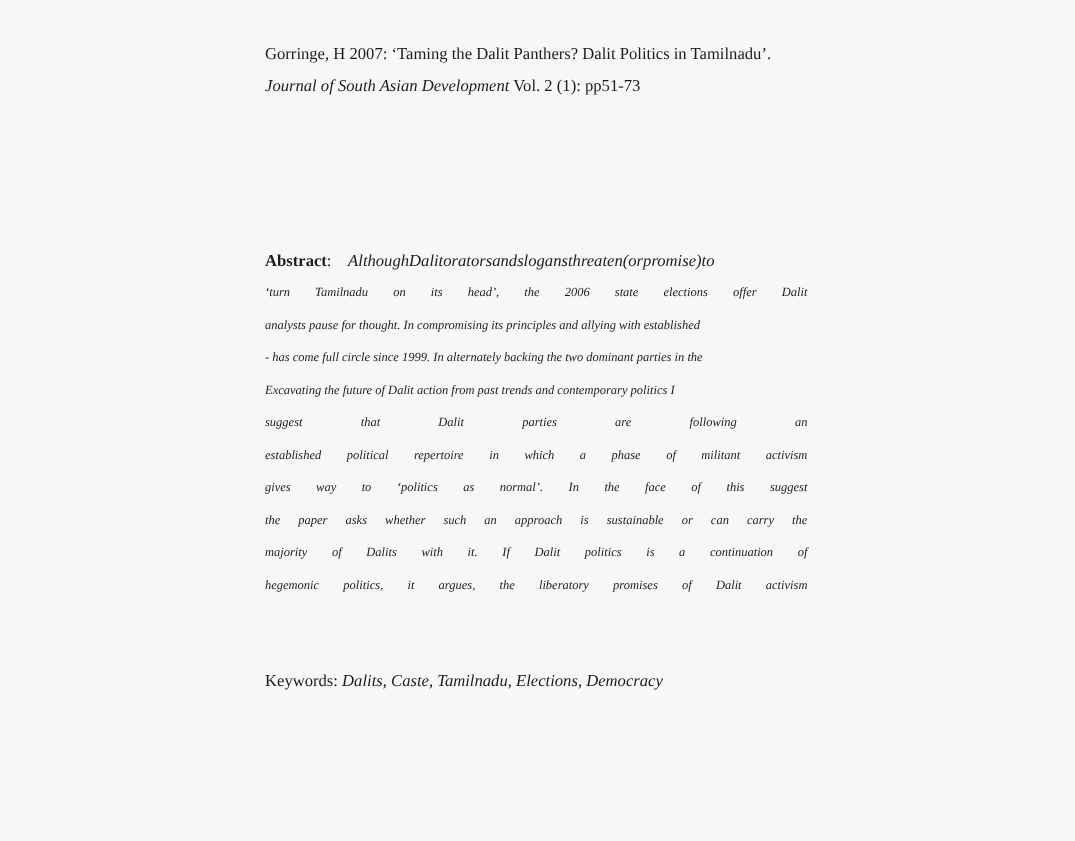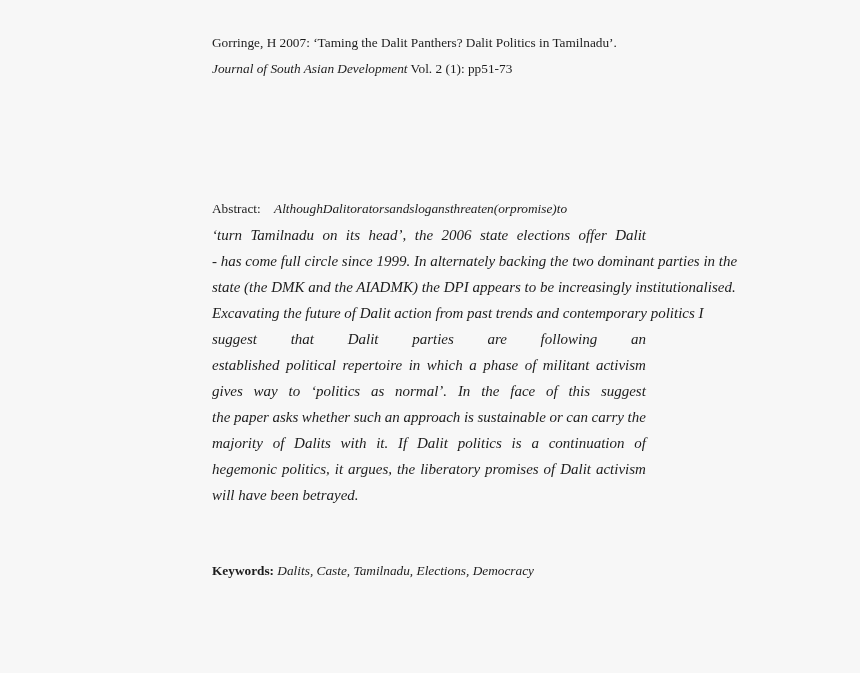--- a/index.html
+++ b/index.html
@@ -47,33 +47,33 @@
     height: 114px;
   }
 
   
   .abstract {
     font-size: 13.3px;
     line-height: 26px;
     margin: 0;
   }
   .abstract-label {
-    font-weight: normal;
+    font-weight: bold;
     font-style: normal;
   }
   .abstract-colon {
     font-weight: normal;
     font-style: normal;
   }
 
   
   .jline {
     display: block;
     font-style: italic;
-    font-size: 15px;
+    font-size: 10px;
     line-height: 26px;
     white-space: nowrap;
   }
   .jline.just {
     display: flex;
     justify-content: space-between;
     width: 434px;
   }
   .jline.last {
     display: block;
@@ -105,21 +105,21 @@
   .gap-keywords {
     height: 50px;
   }
   .keywords {
     font-size: 13.3px;
     line-height: 26px;
     margin: 0;
     white-space: nowrap;
   }
   .keywords-label {
-    font-weight: bold;
+    font-weight: normal;
     font-style: normal;
     margin-top: 30px;
   }
   .keywords-list {
     font-style: italic;
   }
 </style>
 </head>
 <body>
 
@@ -157,22 +157,22 @@
         <span>its</span>
         <span>head’,</span>
         <span>the</span>
         <span>2006</span>
         <span>state</span>
         <span>elections</span>
         <span>offer</span>
         <span>Dalit</span>
       </span>
 
+      <span class="jline last">analysts pause for thought. In compromising its principles and allying with established</span>
       <span class="jline last">- has come full circle since 1999. In alternately backing the two dominant parties in the</span>
-      <span class="jline last">state (the DMK and the AIADMK) the DPI appears to be increasingly institutionalised.</span>
       <span class="jline last">Excavating the future of Dalit action from past trends and contemporary politics I</span>
 
       <span class="jline just">
         <span>suggest</span>
         <span>that</span>
         <span>Dalit</span>
         <span>parties</span>
         <span>are</span>
         <span>following</span>
         <span>an</span>
@@ -243,21 +243,20 @@
         <span>it</span>
         <span>argues,</span>
         <span>the</span>
         <span>liberatory</span>
         <span>promises</span>
         <span>of</span>
         <span>Dalit</span>
         <span>activism</span>
       </span>
 
-      <span class="jline last">will have been betrayed.</span>
 
     </div>
 
     <div class="gap-keywords"></div>
 
     <p class="keywords">
       <span class="keywords-label">Keywords:</span><span class="keywords-list"> Dalits, Caste, Tamilnadu, Elections, Democracy</span>
     </p>
 
   </div>

